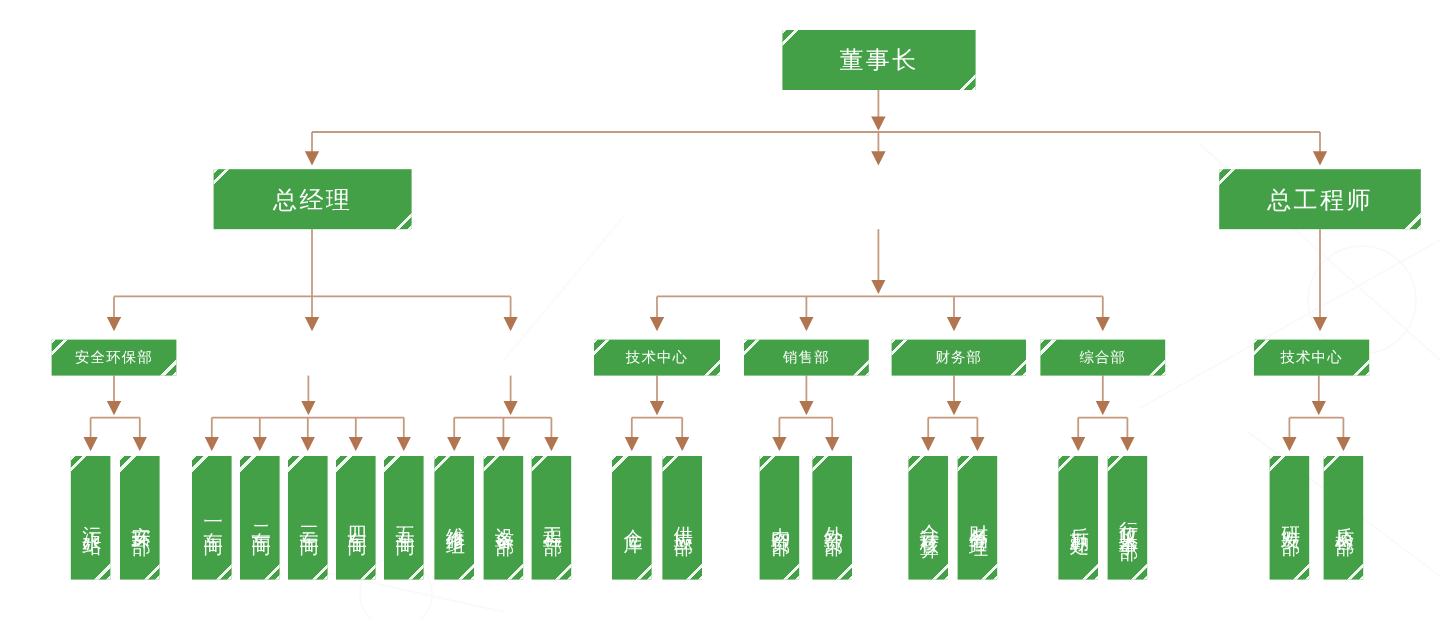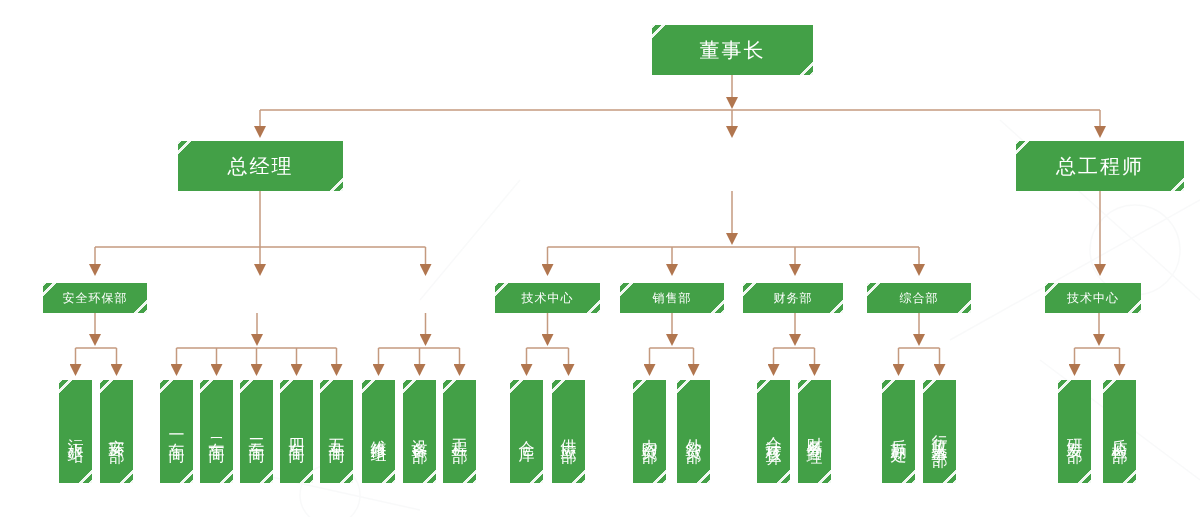--- a/index.html
+++ b/index.html
@@ -146,21 +146,21 @@
 
   <div class="node lv3" style="left:43px;top:283px;width:104px;height:30px">
     <span class="label">安全环保部</span>
   </div>
   <div class="node lv3" style="left:495px;top:283px;width:105px;height:30px">
     <span class="label">技术中心</span>
   </div>
   <div class="node lv3" style="left:620px;top:283px;width:104px;height:30px">
     <span class="label">销售部</span>
   </div>
-  <div class="node lv3" style="left:743px;top:283px;width:100px;height:30px">
+  <div class="node lv3" style="left:743px;top:283px;width:112px;height:30px">
     <span class="label">财务部</span>
   </div>
   <div class="node lv3" style="left:867px;top:283px;width:104px;height:30px">
     <span class="label">综合部</span>
   </div>
   <div class="node lv3" style="left:1045px;top:283px;width:96px;height:30px">
     <span class="label">技术中心</span>
   </div>
 
   <div class="node v" style="left:59px;top:380px;width:33px;height:103px">

